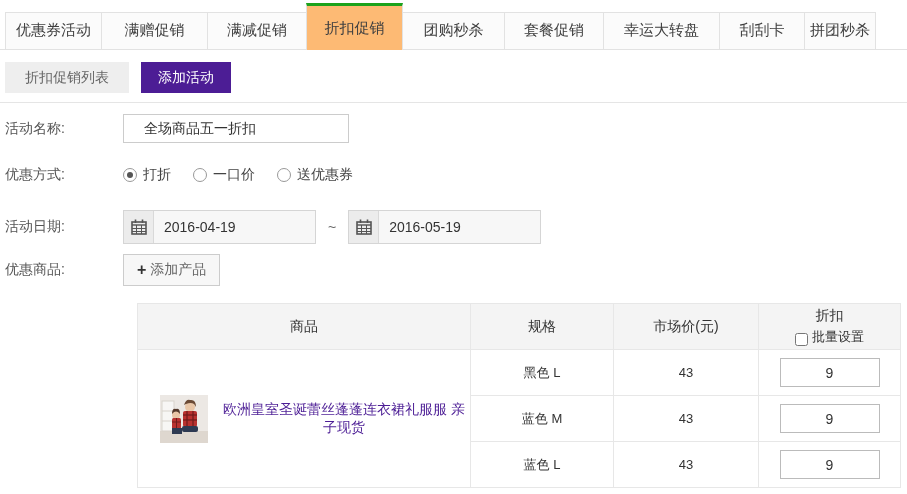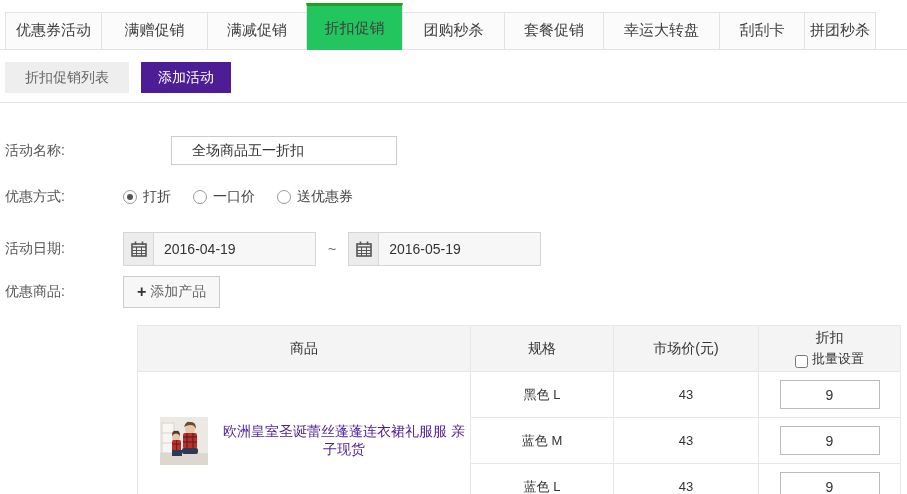--- a/index.html
+++ b/index.html
@@ -8,33 +8,33 @@
     width:907px; height:494px; overflow:hidden; position:relative;
     font-family:"Liberation Sans","DejaVu Sans",sans-serif;
     color:#333; font-size:14px;
   }
   
   .tabbar { display:flex; align-items:flex-end; height:50px; padding-left:5px;
             border-bottom:1px solid #e2e2e2; }
   .tab { height:37px; line-height:34px; text-align:center; background:#fbfbfb;
          border:1px solid #e2e2e2; border-bottom:none; margin-right:-1px;
          font-size:15px; color:#404040; cursor:pointer; white-space:nowrap; }
-  .tab.active { height:47px; line-height:44px; background:#22c55e;
+  .tab.active { height:47px; line-height:44px; background:#fdba74;
                 border-top:3px solid #1ca21c; margin-bottom:-1px; z-index:2; position:relative; }
   
   .toolbar { padding:12px 0 9px 5px; border-bottom:1px solid #e5e5e5; }
   .btn-plain { display:inline-block; height:31px; line-height:31px; padding:0 20px;
                background:#eee; color:#666; font-size:14px; cursor:pointer; }
   .btn-green { display:inline-block; height:31px; line-height:31px; padding:0 17px;
                background:#4c1d95; color:#fff; font-size:14px; margin-left:8px; cursor:pointer; }
   
   .form { padding-left:5px; }
   .frow { display:flex; align-items:center; }
   .frow .lab { width:118px; color:#555; font-size:14px; flex:none; }
-  .row-name { margin-top:33px;gap:48px; }
+  .row-name { margin-top:11px; }
   .row-name input.name-inp { width:226px; height:29px; border:1px solid #ccc;
        padding:0 20px; font-size:14px; color:#333; font-family:inherit; outline:none; }
   .row-method { margin-top:23px; }
   .radio { display:inline-flex; align-items:center; margin-right:22px; cursor:pointer; }
   .rdot { width:14px; height:14px; border:1px solid #999; border-radius:50%;
           display:inline-block; margin-right:6px; position:relative; background:#fff; }
   .radio.checked .rdot:after { content:""; position:absolute; left:3px; top:3px;
           width:6px; height:6px; border-radius:50%; background:#555; }
   .radio .rlab { color:#444; }
   .row-date { margin-top:26px; }

